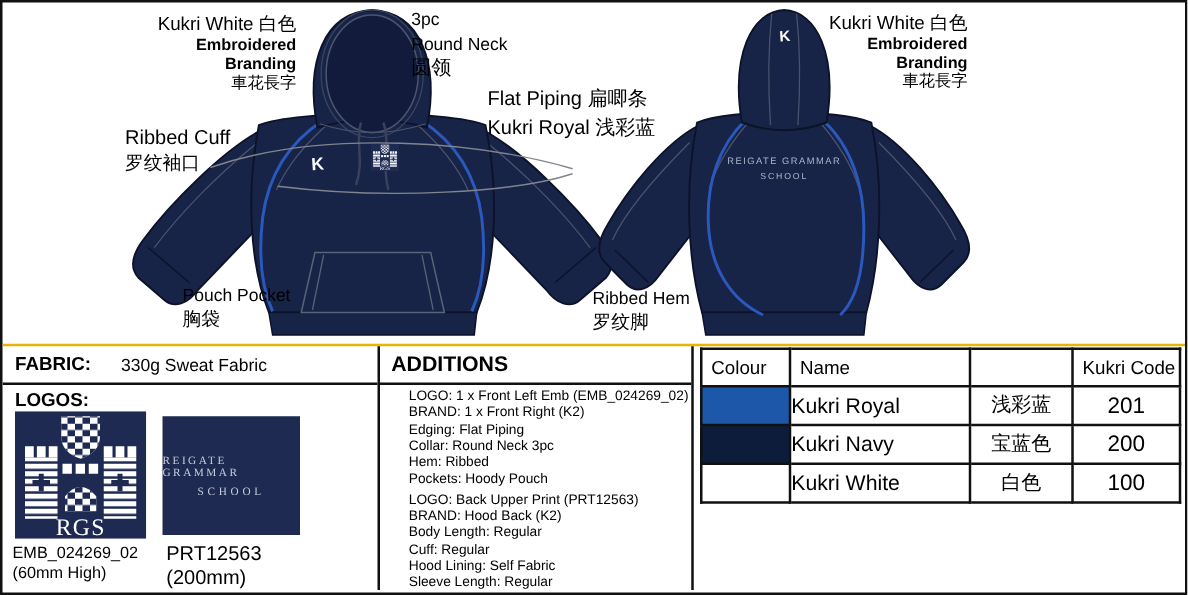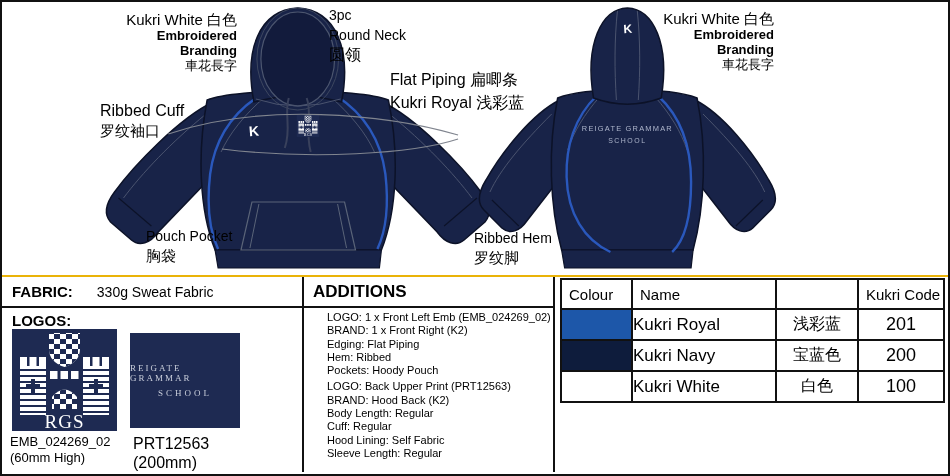--- a/index.html
+++ b/index.html
@@ -207,20 +207,21 @@
         <div class="prt-size">(200mm)</div>
       </div>
     </div>
 
     <div class="col-mid">
       <div class="adds-header">ADDITIONS</div>
       <div class="adds-list">
         <div>LOGO: 1 x Front Left Emb (EMB_024269_02)</div>
         <div>BRAND: 1 x Front Right  (K2)</div>
         <div>Edging: Flat Piping</div>
+        <div>Collar: Round Neck 3pc</div>
         <div>Hem: Ribbed</div>
         <div>Pockets: Hoody Pouch</div>
         <div class="g2">LOGO: Back Upper Print (PRT12563)</div>
         <div>BRAND: Hood Back (K2)</div>
         <div>Body Length: Regular</div>
         <div>Cuff: Regular</div>
         <div>Hood Lining: Self Fabric</div>
         <div>Sleeve Length: Regular</div>
       </div>
     </div>

